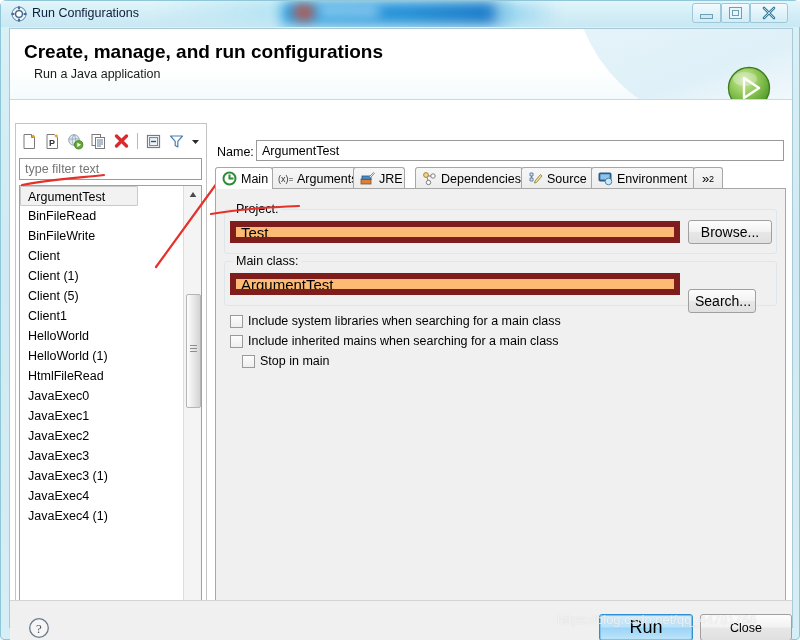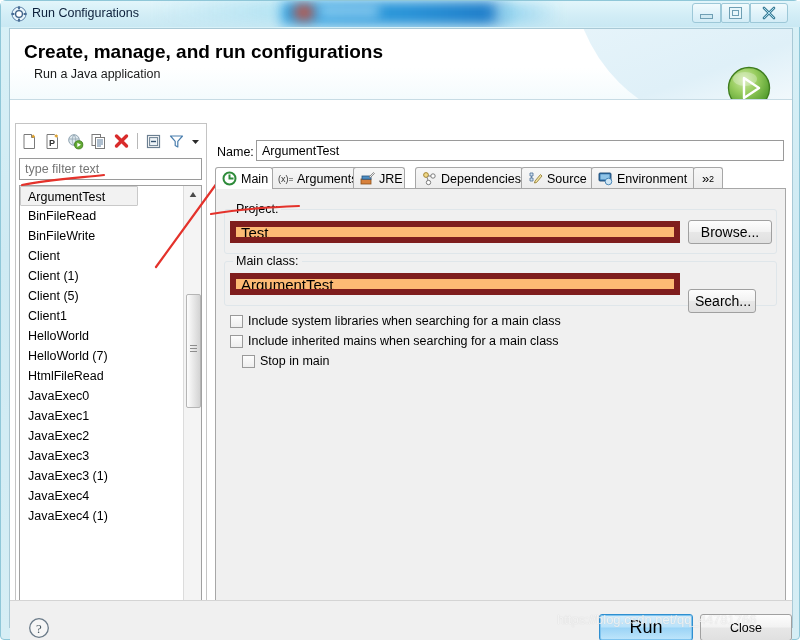--- a/index.html
+++ b/index.html
@@ -534,21 +534,21 @@
       <div id="list-wrap">
         <div id="list-items">
             <div class="list-item selected">ArgumentTest</div>
             <div class="list-item">BinFileRead</div>
             <div class="list-item">BinFileWrite</div>
             <div class="list-item">Client</div>
             <div class="list-item">Client (1)</div>
             <div class="list-item">Client (5)</div>
             <div class="list-item">Client1</div>
             <div class="list-item">HelloWorld</div>
-            <div class="list-item">HelloWorld (7)</div>
+            <div class="list-item">HelloWorld (1)</div>
             <div class="list-item">HtmlFileRead</div>
             <div class="list-item">JavaExec0</div>
             <div class="list-item">JavaExec1</div>
             <div class="list-item">JavaExec2</div>
             <div class="list-item">JavaExec3</div>
             <div class="list-item">JavaExec3 (1)</div>
             <div class="list-item">JavaExec4</div>
             <div class="list-item">JavaExec4 (1)</div>
           </div>
 

